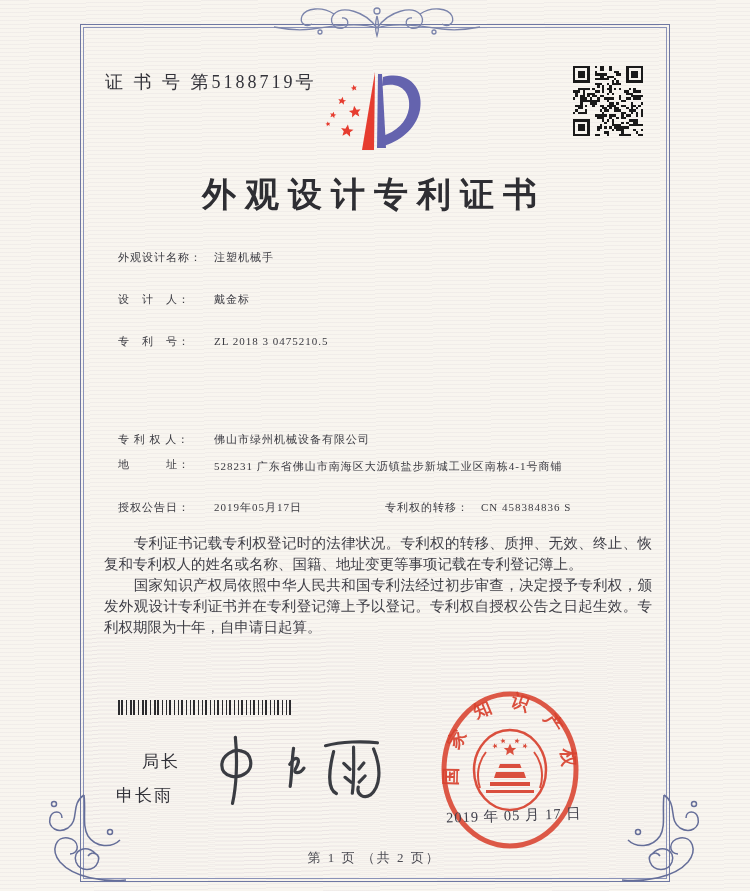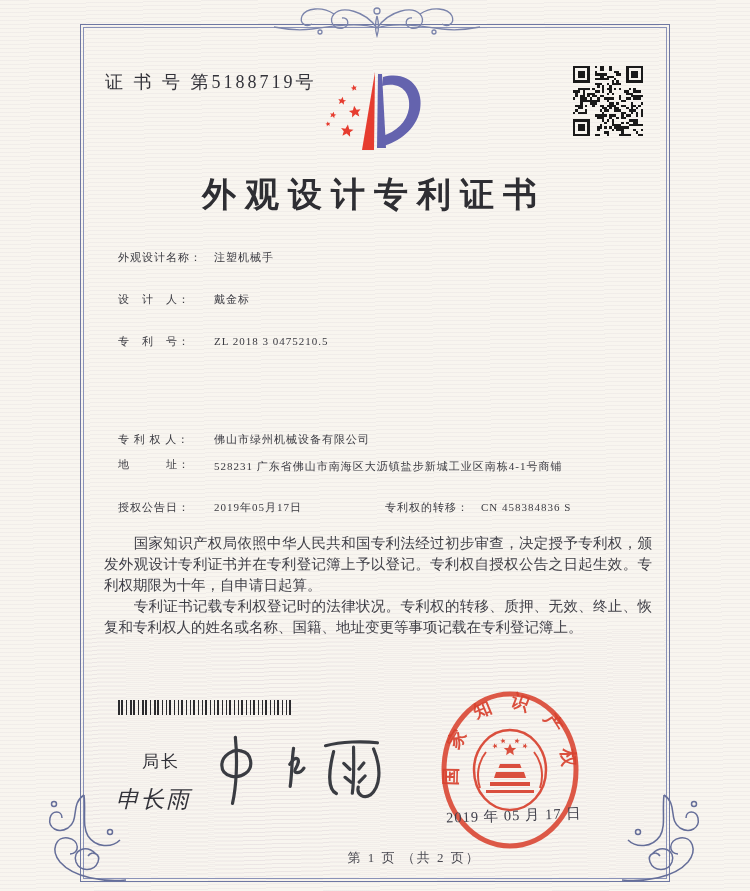--- a/index.html
+++ b/index.html
@@ -20,27 +20,27 @@
   .flabel{display:inline-block;min-width:96px;letter-spacing:1px;}
   .fvalue{letter-spacing:1px;}
   .fvalue.wrap{display:inline-block;white-space:normal;width:432px;vertical-align:top;line-height:1.65;}
   .fpair2{position:absolute;left:267px;top:0;}
   .body-text{position:absolute;left:104px;top:533px;width:548px;font-size:14.5px;line-height:21px;
     color:#3f3f47;text-align:justify;}
   .body-text p{margin:0;text-indent:2.05em;}
   .barcode{position:absolute;left:118px;top:700px;width:176px;height:15px;
     background:repeating-linear-gradient(90deg,#2b2b2e 0 1.5px,transparent 1.5px 3px,#2b2b2e 3px 5px,transparent 5px 8px,#2b2b2e 8px 9px,transparent 9px 12px);}
   .officer-title{position:absolute;left:116px;top:750px;font-size:17px;letter-spacing:2px;color:#33333a;margin-left:26px;}
-  .officer-name{position:absolute;left:116px;top:784px;font-size:23px;letter-spacing:2px;color:#33333a;font-style:italic;}
+  .officer-name{position:absolute;left:116px;top:784px;font-size:17px;letter-spacing:2px;color:#33333a;}
   .signature{position:absolute;left:208px;top:730px;transform:rotate(-1deg);}
   .seal{position:absolute;left:436px;top:688px;}
   .seal-date{position:absolute;left:446px;top:806px;width:150px;font-size:14.5px;letter-spacing:1px;
     color:#3f3f4a;transform:rotate(-2deg);}
   .footer-page{position:absolute;left:80px;top:849px;width:588px;text-align:center;font-size:13px;
-    letter-spacing:2px;color:#4a4a52;padding-left:40px;}
+    letter-spacing:2px;color:#4a4a52;}
   .orn-top{position:absolute;left:272px;top:2px;}
   .orn-bl{position:absolute;left:40px;top:792px;}
   .orn-br{position:absolute;left:618px;top:792px;transform:scaleX(-1);}
 </style>
 </head>
 <body>
 
 <div class="page">
   <div class="texture"></div>
   <div class="tint-lower"></div>
@@ -127,22 +127,22 @@
     <span class="flabel">地　　　址：</span><span class="fvalue wrap">528231 广东省佛山市南海区大沥镇盐步新城工业区南栋4-1号商铺</span>
   </div>
   <div class="frow" style="top:500px;width:540px">
     <span class="flabel">授权公告日：</span><span class="fvalue">2019年05月17日</span>
     <span class="fpair2">
       <span class="flabel">专利权的转移：</span><span class="fvalue">CN 458384836 S</span>
     </span>
   </div>
 
   <div class="body-text">
+    <p>专利证书记载专利权登记时的法律状况。专利权的转移、质押、无效、终止、恢复和专利权人的姓名或名称、国籍、地址变更等事项记载在专利登记簿上。</p>
     <p>国家知识产权局依照中华人民共和国专利法经过初步审查，决定授予专利权，颁发外观设计专利证书并在专利登记簿上予以登记。专利权自授权公告之日起生效。专利权期限为十年，自申请日起算。</p>
-    <p>专利证书记载专利权登记时的法律状况。专利权的转移、质押、无效、终止、恢复和专利权人的姓名或名称、国籍、地址变更等事项记载在专利登记簿上。</p>
   </div>
 
   <div class="barcode"></div>
 
   <div class="officer-title">局长</div>
   <div class="officer-name">申长雨</div>
 
   <svg class="signature" width="200" height="88" viewBox="0 0 200 88">
     <g fill="none" stroke="#3a3c42" stroke-width="3.2" stroke-linecap="round">
       <path d="M28,6 C30,30 28,56 24,72"></path>

